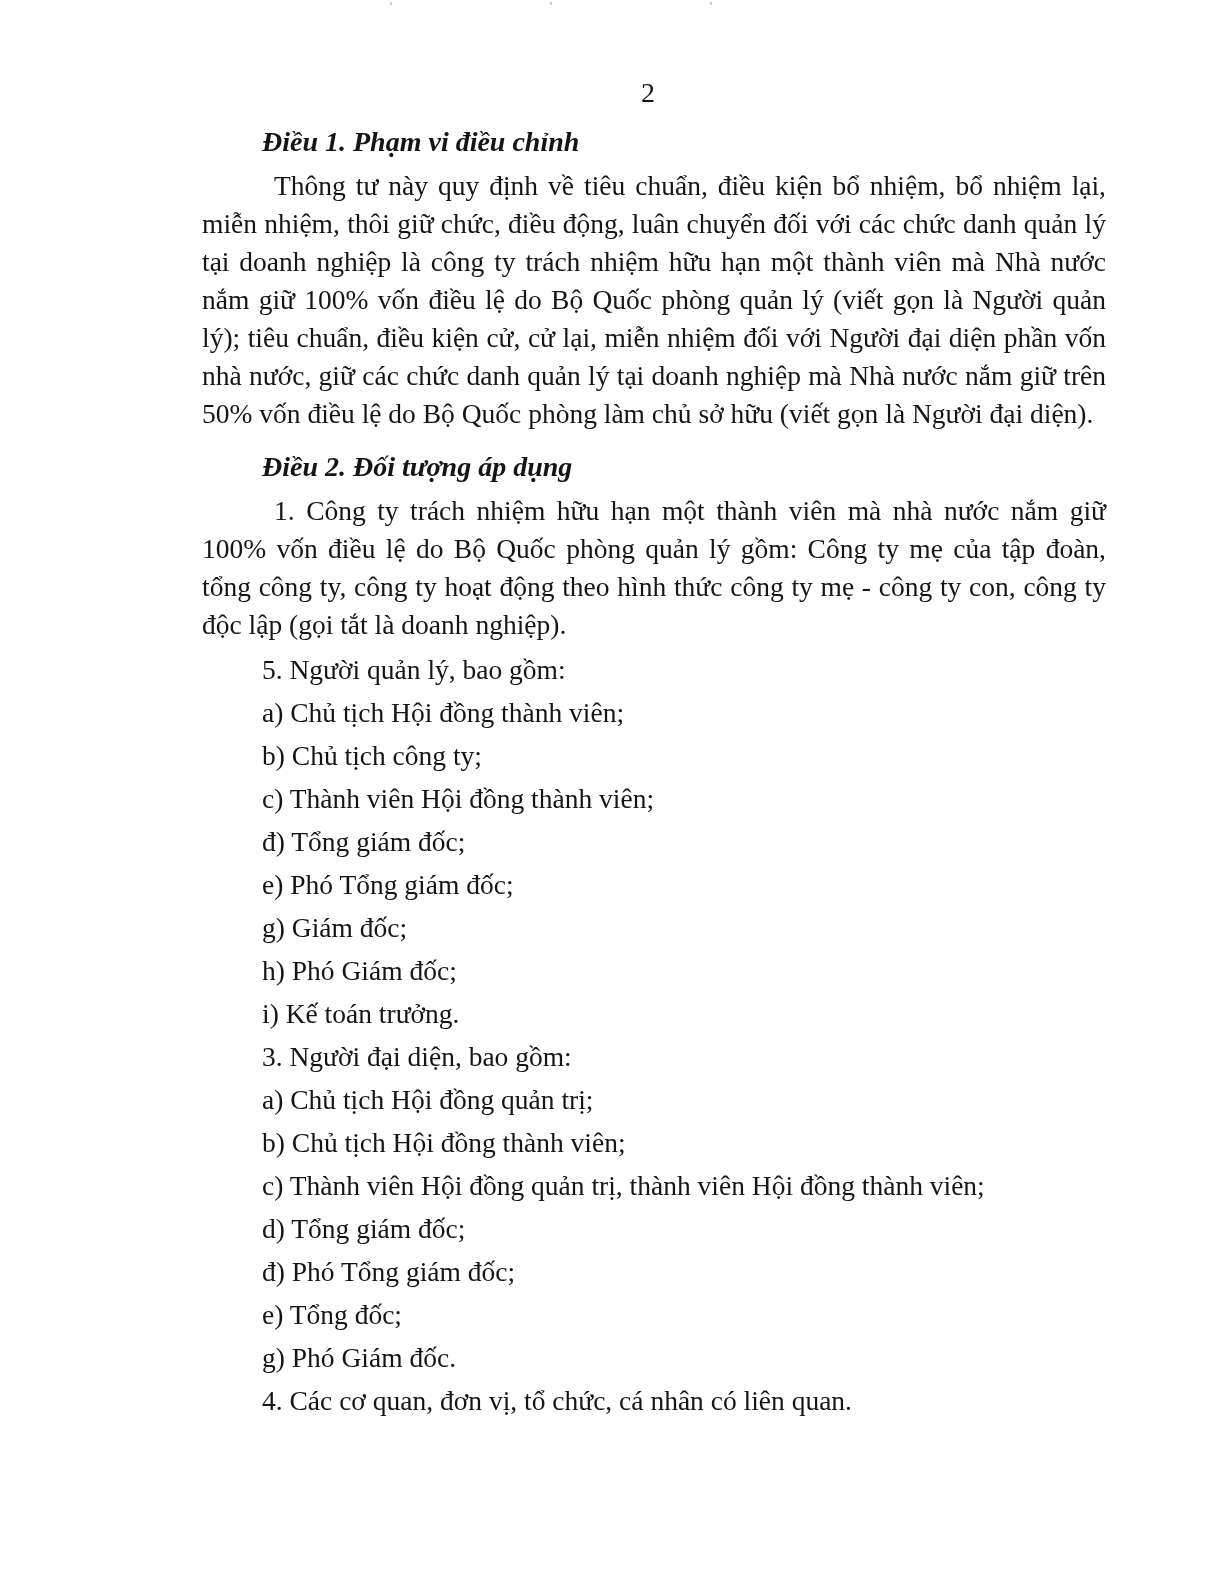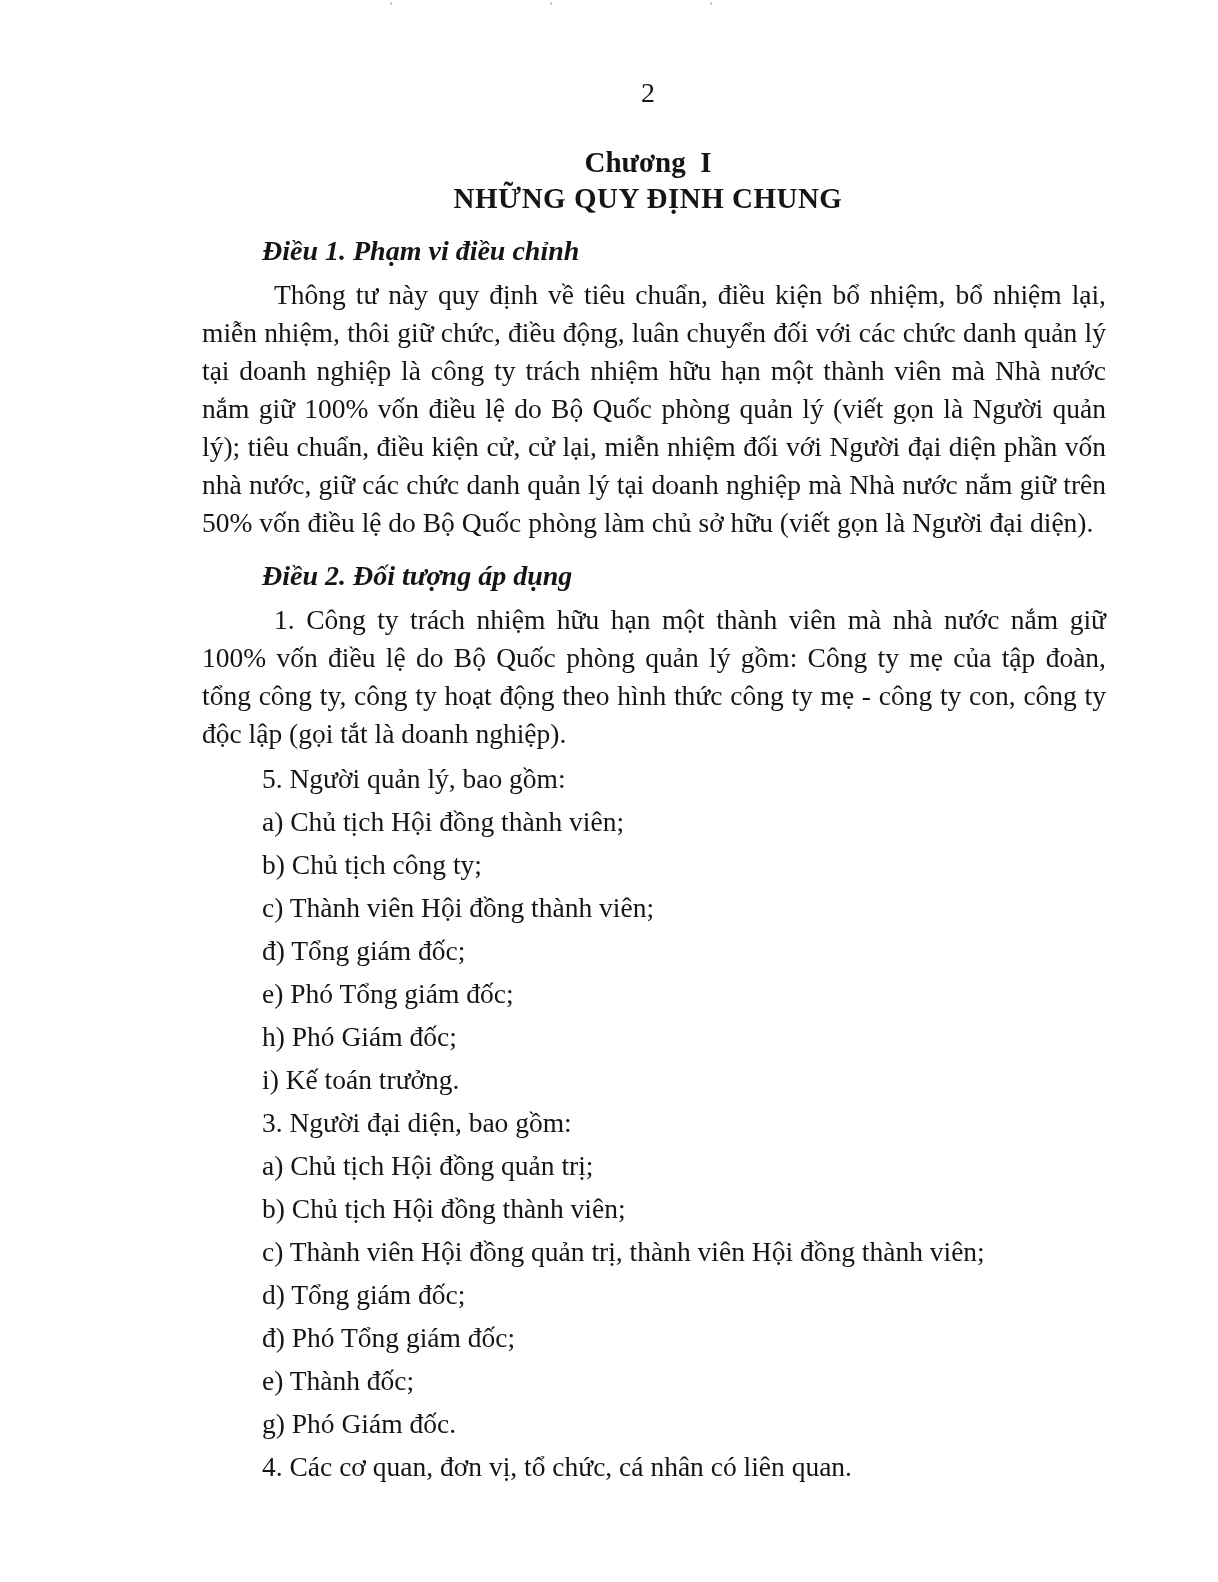--- a/index.html
+++ b/index.html
@@ -80,43 +80,40 @@
   }
 </style>
 </head>
 <body>
 
 <div class="page">
   <div class="scan-artifact-top"></div>
 
   <div class="page-number">2</div>
 
-  <div class="chapter">
-    <div class="chapter-heading">Chương&nbsp; I</div>
-    <div class="chapter-title">NHỮNG QUY ĐỊNH CHUNG</div>
-  </div>
 
   <div class="article-heading">Điều 1. Phạm vi điều chỉnh</div>
   <p class="para">Thông tư này quy định về tiêu chuẩn, điều kiện bổ nhiệm, bổ nhiệm lại, miễn nhiệm, thôi giữ chức, điều động, luân chuyển đối với các chức danh quản lý tại doanh nghiệp là công ty trách nhiệm hữu hạn một thành viên mà Nhà nước nắm giữ 100% vốn điều lệ do Bộ Quốc phòng quản lý (viết gọn là Người quản lý); tiêu chuẩn, điều kiện cử, cử lại, miễn nhiệm đối với Người đại diện phần vốn nhà nước, giữ các chức danh quản lý tại doanh nghiệp mà Nhà nước nắm giữ trên 50% vốn điều lệ do Bộ Quốc phòng làm chủ sở hữu (viết gọn là Người đại diện).</p>
 
   <div class="article-heading">Điều 2. Đối tượng áp dụng</div>
   <p class="para">1. Công ty trách nhiệm hữu hạn một thành viên mà nhà nước nắm giữ 100% vốn điều lệ do Bộ Quốc phòng quản lý gồm: Công ty mẹ của tập đoàn, tổng công ty, công ty hoạt động theo hình thức công ty mẹ - công ty con, công ty độc lập (gọi tắt là doanh nghiệp).</p>
 
   <div class="line">5. Người quản lý, bao gồm:</div>
   <div class="line">a) Chủ tịch Hội đồng thành viên;</div>
   <div class="line">b) Chủ tịch công ty;</div>
   <div class="line">c) Thành viên Hội đồng thành viên;</div>
   <div class="line">đ) Tổng giám đốc;</div>
   <div class="line">e) Phó Tổng giám đốc;</div>
+  <div class="line">g) Giám đốc;</div>
   <div class="line">h) Phó Giám đốc;</div>
   <div class="line">i) Kế toán trưởng.</div>
 
   <div class="line">3. Người đại diện, bao gồm:</div>
   <div class="line">a) Chủ tịch Hội đồng quản trị;</div>
   <div class="line">b) Chủ tịch Hội đồng thành viên;</div>
   <div class="line">c) Thành viên Hội đồng quản trị, thành viên Hội đồng thành viên;</div>
   <div class="line">d) Tổng giám đốc;</div>
   <div class="line">đ) Phó Tổng giám đốc;</div>
-  <div class="line">e) Thành đốc;</div>
+  <div class="line">e) Tổng đốc;</div>
   <div class="line">g) Phó Giám đốc.</div>
 
   <div class="line">4. Các cơ quan, đơn vị, tổ chức, cá nhân có liên quan.</div>
 </div>
 
 </body></html>

